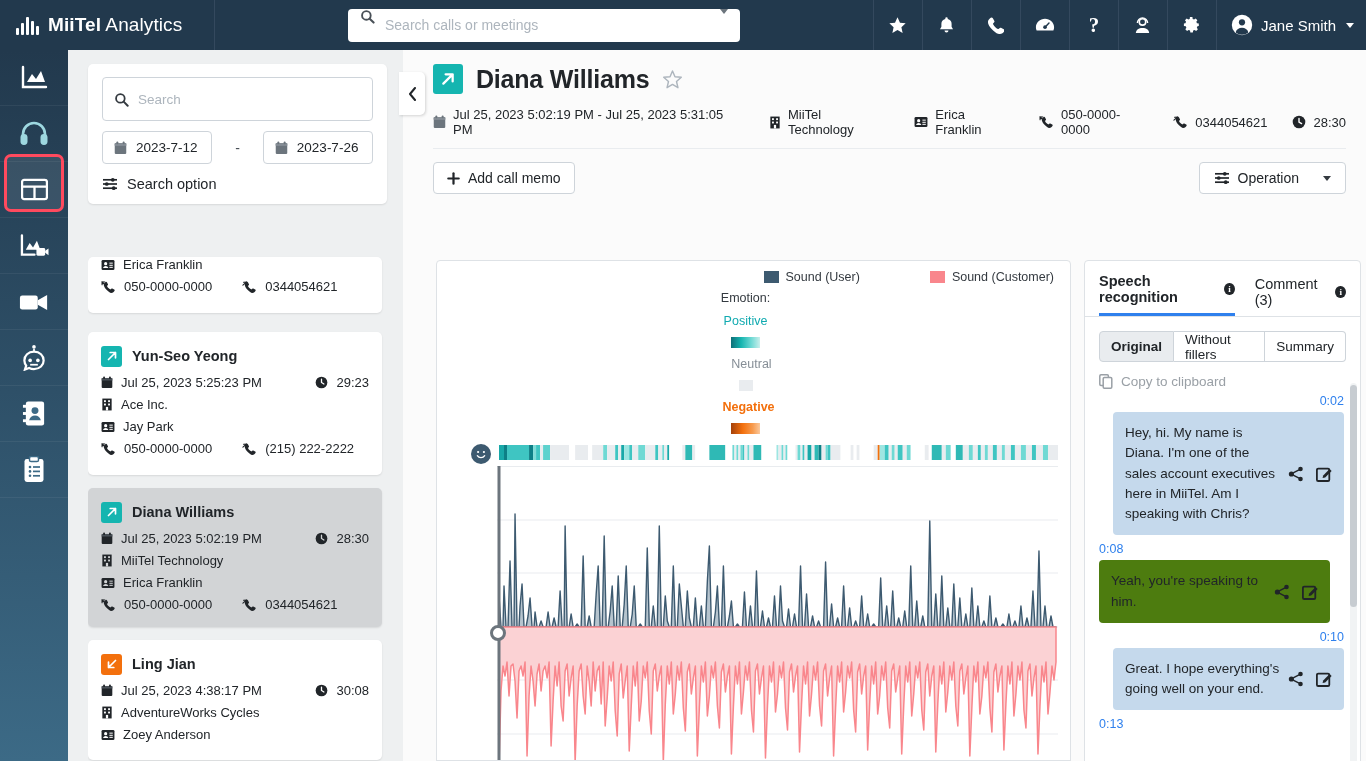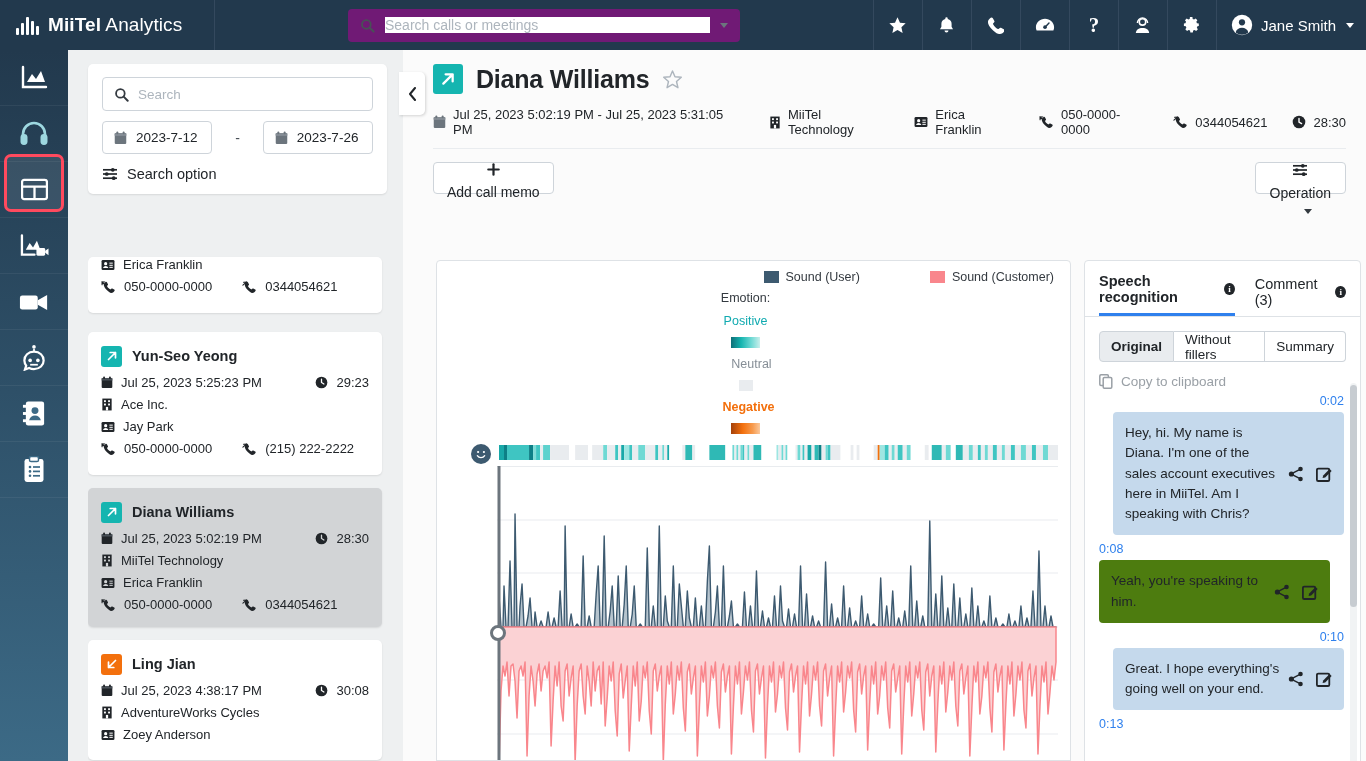--- a/index.html
+++ b/index.html
@@ -23,22 +23,22 @@
     padding-left: 16px; border-right: 1px solid #34495e;
   }
   .brand-logo { display: flex; align-items: flex-end; gap: 2px; height: 20px; }
   .brand-logo i { display: block; width: 3px; background: #fff; border-radius: 1px; }
   .brand-title { color: #fff; font-size: 19px; letter-spacing: .1px; }
   .brand-title b { font-weight: 700; }
   .brand-title span { font-weight: 400; }
 
   .topbar-search-wrap { flex: 1; display: flex; align-items: center; justify-content: center; }
   .topbar-search {
-    width: 392px; height: 33px; background: #701a75; border-radius: 4px;
-    display: flex; align-items: center; padding: 0 12px; gap: 10px;
+    width: 392px; height: 33px; background: #ffffff; border-radius: 4px;
+    display: flex; padding: 0 12px; gap: 10px;
   }
   .topbar-search input {
     flex: 1; border: none; outline: none; font-size: 14px;
     font-family: "Liberation Sans", sans-serif; color: #212529;
   }
   .topbar-search input::placeholder { color: #adb5bd; }
   .caret-down { width: 0; height: 0; border-left: 4.5px solid transparent; border-right: 4.5px solid transparent; border-top: 5.5px solid #6c757d; }
 
   .topbar-icons { display: flex; align-items: stretch; }
   .tb-icon {
@@ -73,21 +73,21 @@
   
   .listpanel {
     position: absolute; top: 50px; left: 68px; width: 335px; height: 711px;
     background: #eef0f1;
   }
   .search-card {
     margin: 14px 16px 0 20px; background: #fff; border-radius: 5px;
     box-shadow: 0 1px 2px rgba(0,0,0,.10); padding: 13px 14px 12px 14px;
   }
   .search-box {
-    height: 34px; border: 1px solid #ced4da; border-radius: 4px;
+    height: 44px; border: 1px solid #ced4da; border-radius: 4px;
     display: flex; align-items: center; gap: 9px; padding: 0 11px;
   }
   .search-box input {
     border: none; outline: none; font-size: 13.5px; flex: 1;
     font-family: "Liberation Sans", sans-serif;
   }
   .search-box input::placeholder { color: #adb5bd; }
   .date-row { display: flex; align-items: center; gap: 23px; margin-top: 10px; }
   .date-input {
     flex: 1; height: 33px; border: 1px solid #ced4da; border-radius: 4px;
@@ -165,21 +165,20 @@
   .dh-meta .sp { width: 9px; }
 
   .toolbar-row {
     display: flex; align-items: center; padding: 13px 20px 0 30px;
   }
   .btn {
     background: #fff; border: 1px solid #ced4da; border-radius: 4px;
     height: 32px; padding: 0 13px; display: inline-flex; align-items: center; gap: 8px;
     font-size: 14px; color: #212529; cursor: pointer;
     font-family: "Liberation Sans", sans-serif;
-    flex-direction: column;
   }
   .btn-op { margin-left: auto; padding: 0 14px; gap: 8px; }
 
   
   .chart-card {
     position: absolute; left: 33px; top: 210px; width: 635px; height: 547px;
     background: #fff; border: 1px solid #dee2e6; border-radius: 4px;
   }
   .legend { padding: 9px 16px 0 0; }
   .legend-row1 {

